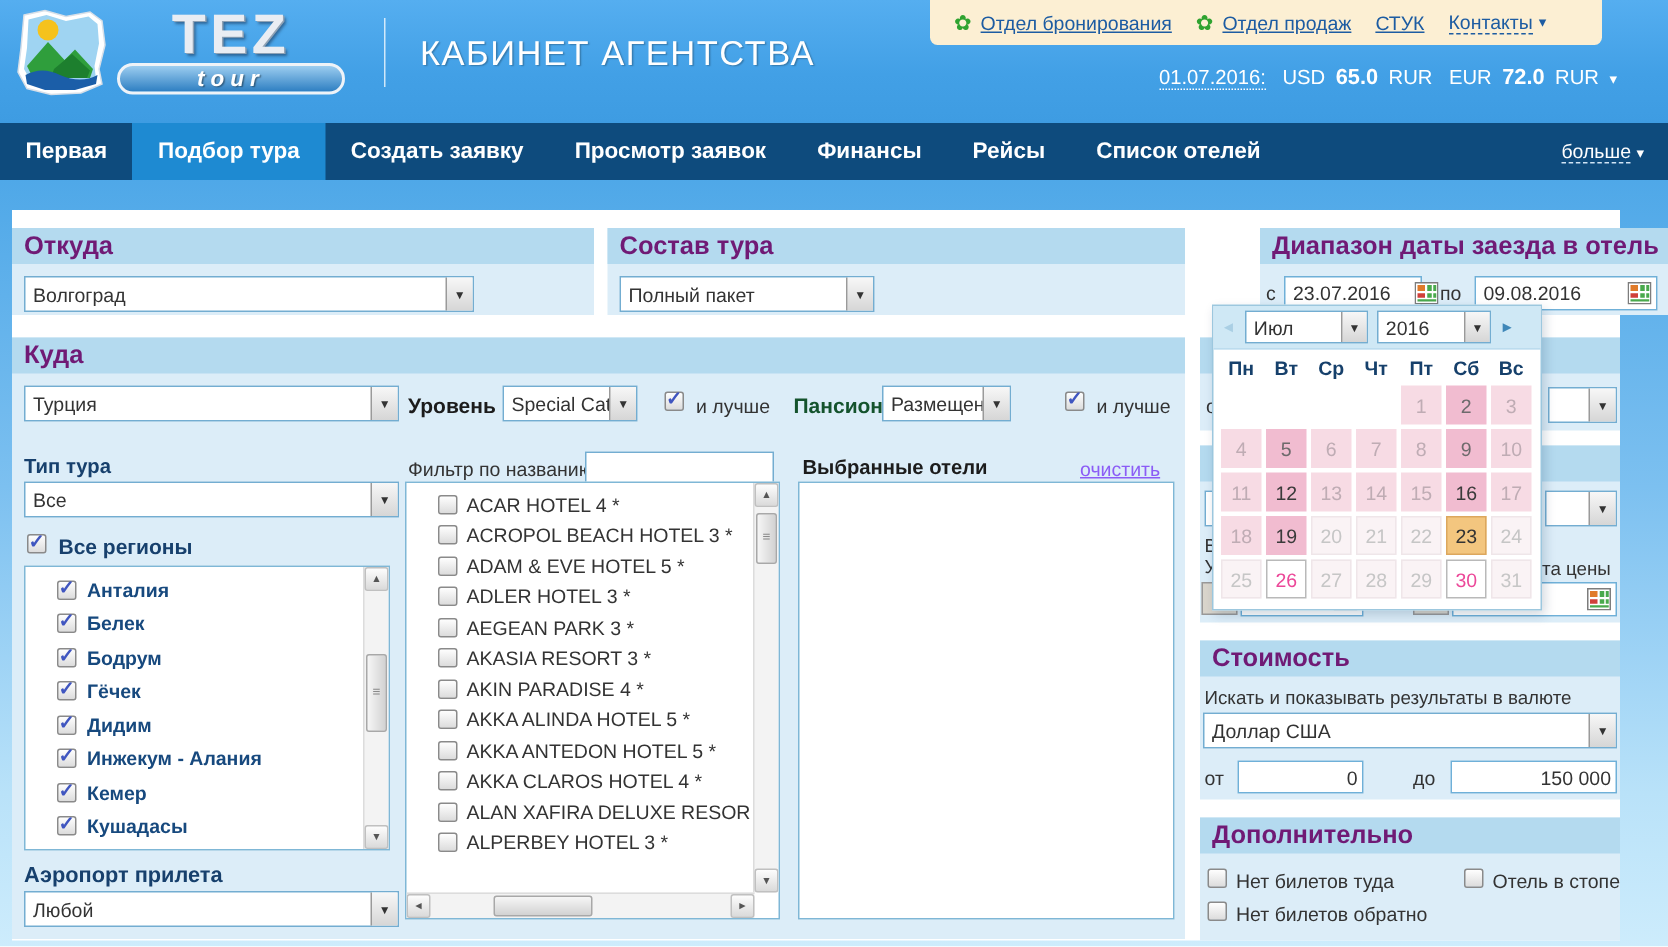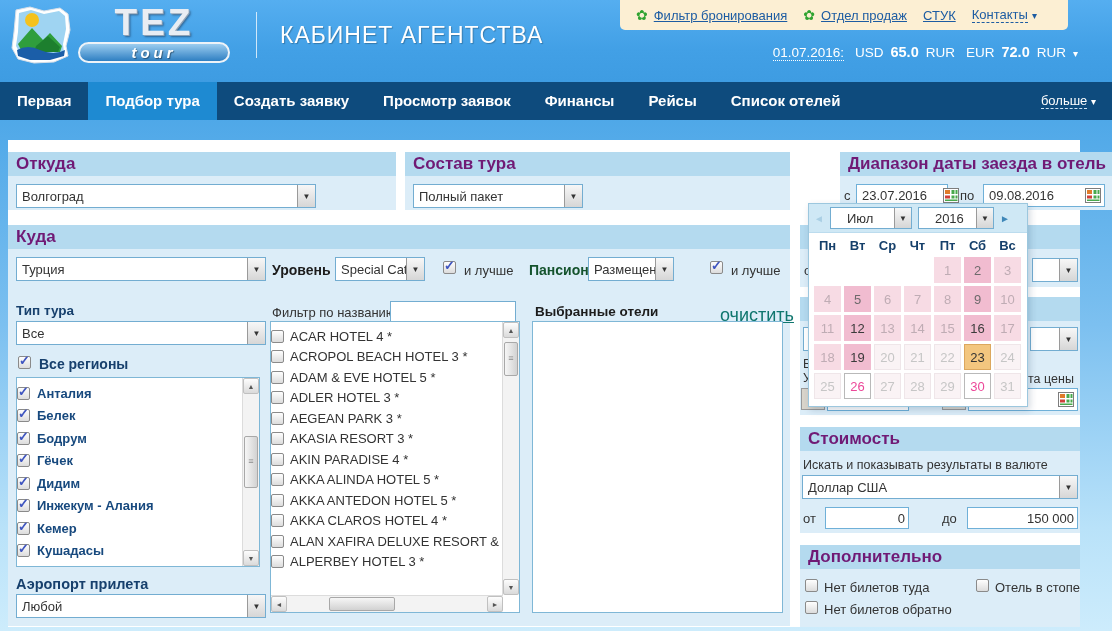--- a/index.html
+++ b/index.html
@@ -45,41 +45,41 @@
   
   .page { position:absolute; left:0; top:120px; width:1112px; height:511px;
           background:linear-gradient(180deg,#4fa8e8 0%,#7cc0f0 40%,#b9e2f9 80%,#cdecfc 100%); }
   .wrap { position:absolute; left:8px; top:20px; width:1072px; height:487px; background:#fff; }
 
   .panel { position:absolute; background:#dcedf8; }
   .phead { height:24px; line-height:24px; background:#b4daef; padding-left:8px;
            font-size:17px; font-weight:bold; color:#701a75; white-space:nowrap; overflow:hidden; }
   .lbl { font-size:13px; color:#333; white-space:nowrap; }
   .blbl { font-size:13.5px; font-weight:bold; color:#17406d; white-space:nowrap; }
-  .link { font-size:18px; color:#0f766e; text-decoration:underline; cursor:pointer; }
+  .link { font-size:13px; color:#8b5cf6; text-decoration:underline; cursor:pointer; }
 
   
   .sel { position:absolute; height:24px; background:#fff; border:1px solid #73add1; display:flex;
          align-items:center; font-size:13px; color:#333; cursor:pointer; }
   .sel .v { flex:1; padding-left:5px; white-space:nowrap; overflow:hidden; }
   .sel .b { width:18px; height:100%; background:linear-gradient(180deg,#f7f7f7,#d6d6d6);
             border-left:1px solid #9a9a9a; display:flex; align-items:center; justify-content:center;
             font-size:8px; color:#333; }
   .inp { position:absolute; height:22px; background:#fff; border:1px solid #6fb0d8; font-size:13px;
          color:#333; display:flex; align-items:center; padding:0 3px 0 5px; }
   .inp.r { justify-content:flex-end; }
   .dinp { position:absolute; height:23px; background:#fff; border:1px solid #6fb0d8; font-size:13px;
           color:#333; display:flex; align-items:center; justify-content:space-between; padding:0 3px 0 5px; }
   .gbox { position:absolute; height:22px; background:#d9d5cc; border:1px solid #999; }
   .cb { position:relative; display:inline-block; width:13px; height:13px; background:linear-gradient(180deg,#fefefe,#dcdcdc);
         border:1px solid #8a8a8a; border-radius:2px; vertical-align:middle; cursor:pointer; flex:none; }
   .cb .ck { font-style:normal; position:absolute; left:0; top:-4px; font-size:13px; font-weight:bold; color:#4056c0; }
 
   .lb { position:absolute; background:#fff; border:1px solid #7fb7d6; overflow:hidden; }
-  .lb-rows { padding:4px 2px 0 0; }
+  .lb-rows { padding:4px 2px 0 21px; }
   .hrow { height:20.5px; display:flex; align-items:center; gap:6px; font-size:13px; color:#333; white-space:nowrap; overflow:hidden; }
   .rrow { height:22.5px; display:flex; align-items:center; gap:7px; font-size:13px; font-weight:bold; color:#17497e; white-space:nowrap; }
 
   
   .vsb { position:absolute; right:0; top:0; bottom:0; width:17px; background:#f3f3f3; border-left:1px solid #dcdcdc; }
   .hsb { position:absolute; left:0; right:16px; bottom:0; height:17px; background:#f3f3f3; border-top:1px solid #dcdcdc; }
   .sbb { position:absolute; width:16px; height:16px; background:linear-gradient(180deg,#fdfdfd,#dadada);
          border:1px solid #c0c0c0; border-radius:2px; display:flex; align-items:center; justify-content:center;
          font-size:7px; color:#555; cursor:pointer; }
   .thumbv { position:absolute; left:1px; right:1px; background:linear-gradient(90deg,#f6f6f6,#d2d2d2);
@@ -92,21 +92,21 @@
   
   .cal { position:absolute; left:800px; top:63px; width:220px; height:204px; background:#fff;
          border:1px solid #9cc7de; box-shadow:2px 3px 7px rgba(0,40,80,.18); z-index:40; }
   .cal-h { height:29px; background:#cfe8f5; border-bottom:1px solid #bcdcee; display:flex;
            align-items:center; gap:6px; padding:0 5px; }
   .cal-arrow { font-size:10px; cursor:pointer; }
   .cal-arrow.prev { color:#aacfe4; }
   .cal-arrow.next { color:#3f87b8; }
   .csel { position:relative; height:22px; background:#fff; border:1px solid #73add1; display:flex;
           align-items:center; font-size:13px; color:#333; cursor:pointer; }
-  .csel .v { flex:1; padding-left:16px; }
+  .csel .v { flex:1; padding-left:5px; }
   .csel .b { width:17px; height:100%; background:linear-gradient(180deg,#f7f7f7,#d6d6d6);
              border-left:1px solid #9a9a9a; display:flex; align-items:center; justify-content:center;
              font-size:8px; color:#333; }
   .cal-days { display:grid; grid-template-columns:repeat(7,27px); gap:3px; padding:5px 5px 2px;
               font-size:13px; font-weight:bold; color:#16406b; }
   .cal-days span { text-align:center; }
   .cal-grid { display:grid; grid-template-columns:repeat(7,27px); gap:3px; padding:2px 5px 5px; }
   .cc { height:26px; display:flex; align-items:center; justify-content:center; font-size:13px;
         border:1px solid transparent; cursor:pointer; }
   .ce  { background:transparent; }
@@ -131,21 +131,21 @@
     <path d="M26 40 L38 30 L50 41 L48 46 L24 46 Z" fill="#1d7f2e"></path>
     <path d="M7 44 Q18 38 30 44 Q44 50 55 44 L54 50 L40 54 L20 54 L8 50 Z" fill="#1b5ea8"></path>
   </svg>
   <div class="logo-tez">TEZ</div>
   <div class="tour-pill">tour</div>
   <div class="hdr-divider"></div>
   <div class="hdr-title">КАБИНЕТ АГЕНТСТВА</div>
 
   <div class="top-bar">
     <span class="flower">✿</span>
-    <a style="margin-left:-10px;">Фильтр бронирования</a>
+    <a style="margin-left:-10px;">Отдел бронирования</a>
     <span class="flower">✿</span>
     <a style="margin-left:-10px;">Отдел продаж</a>
     <a>СТУК</a>
     <a class="dash-u">Контакты</a>
     <span class="caret" style="margin-left:-12px;">▾</span>
   </div>
 
   <div class="rates">
     <span class="rdate">01.07.2016:</span>
     <span style="margin-left:4px;">USD</span>

